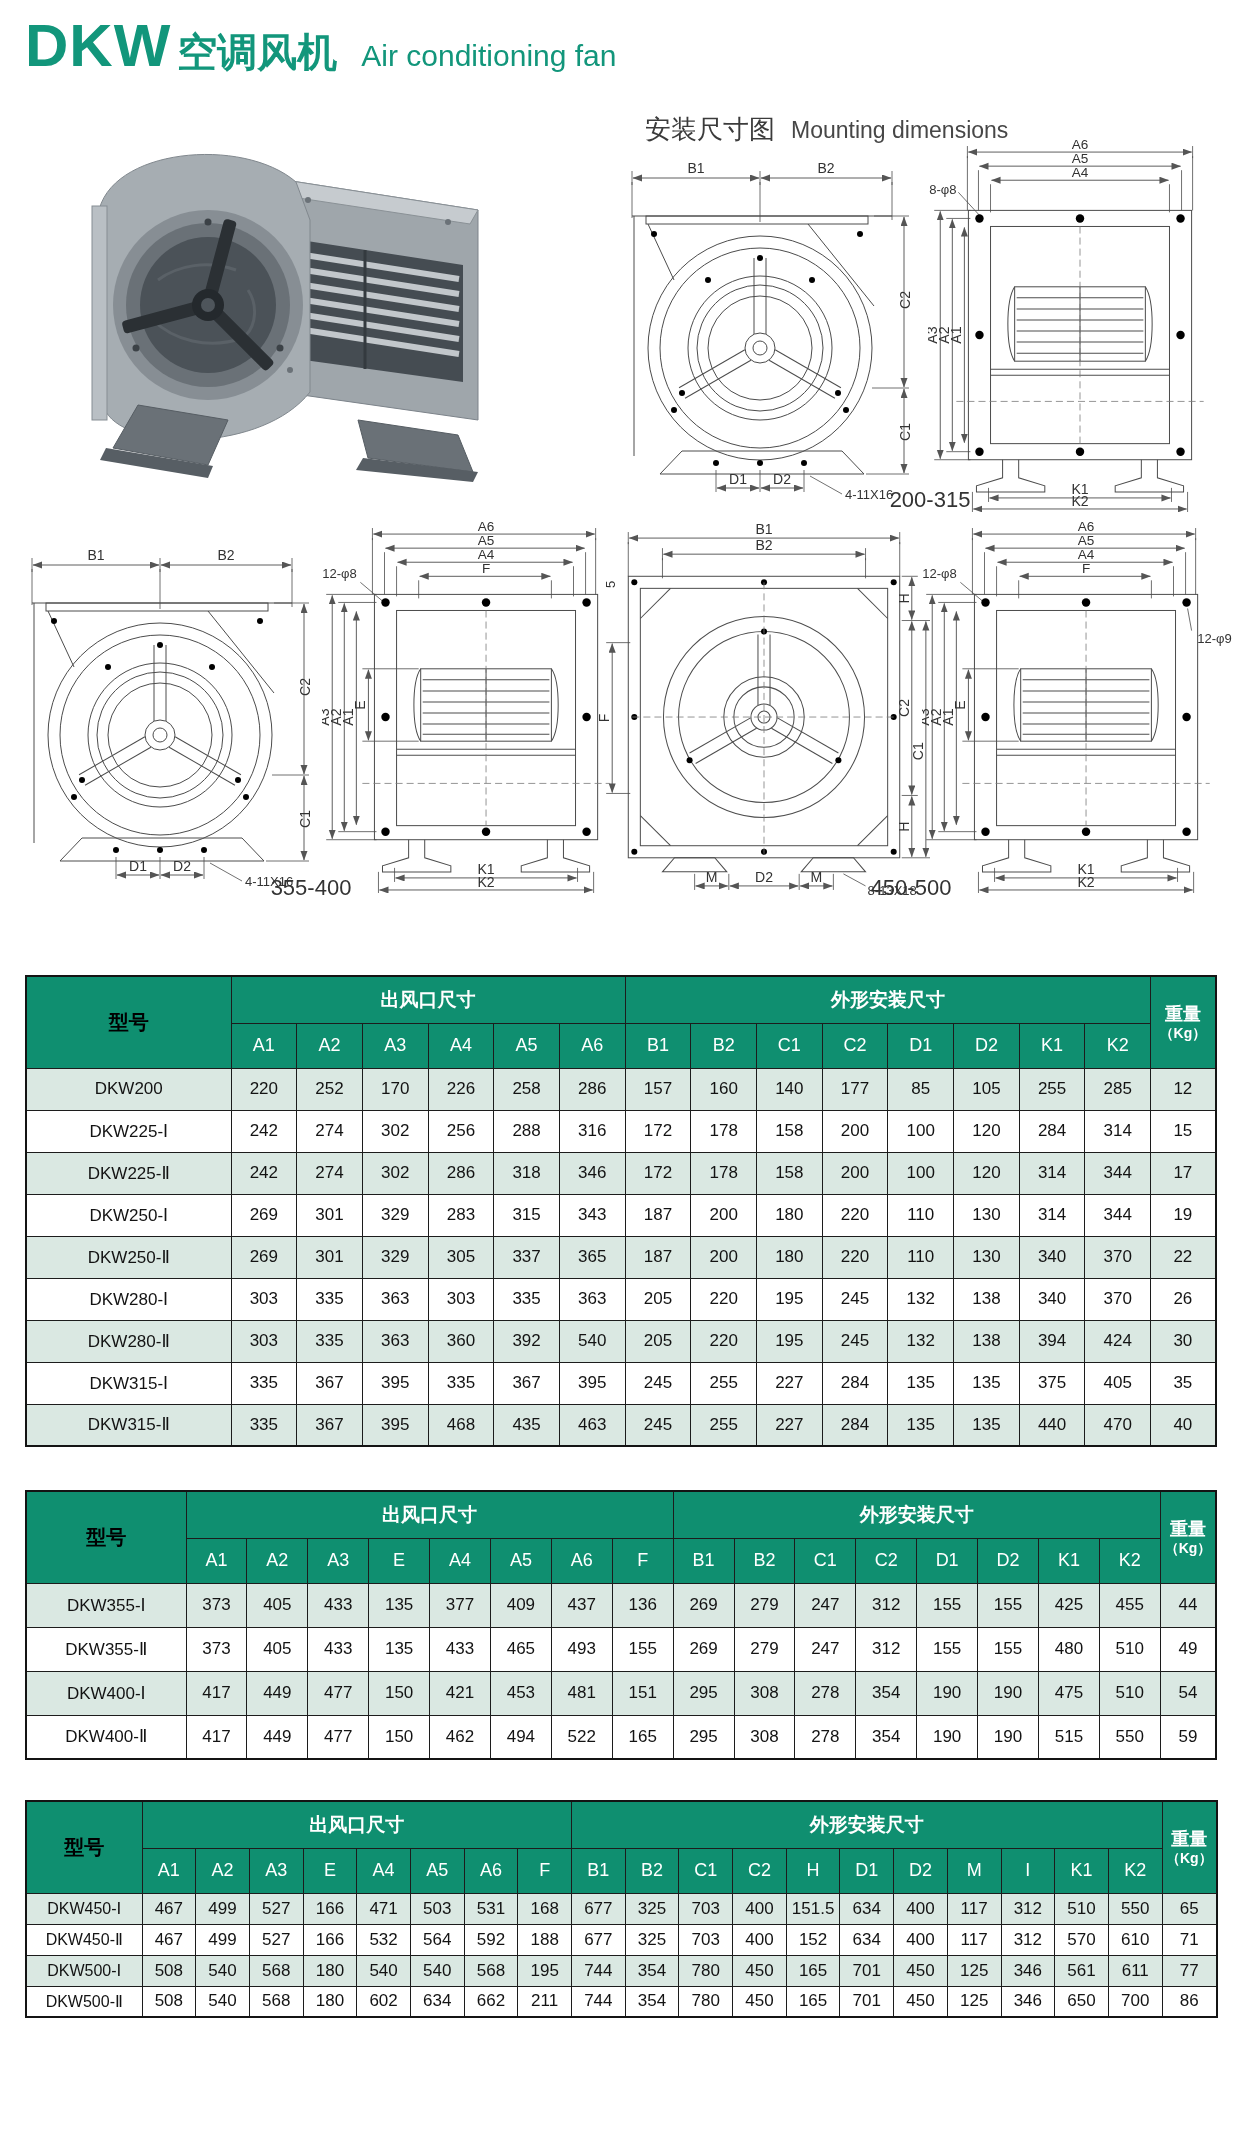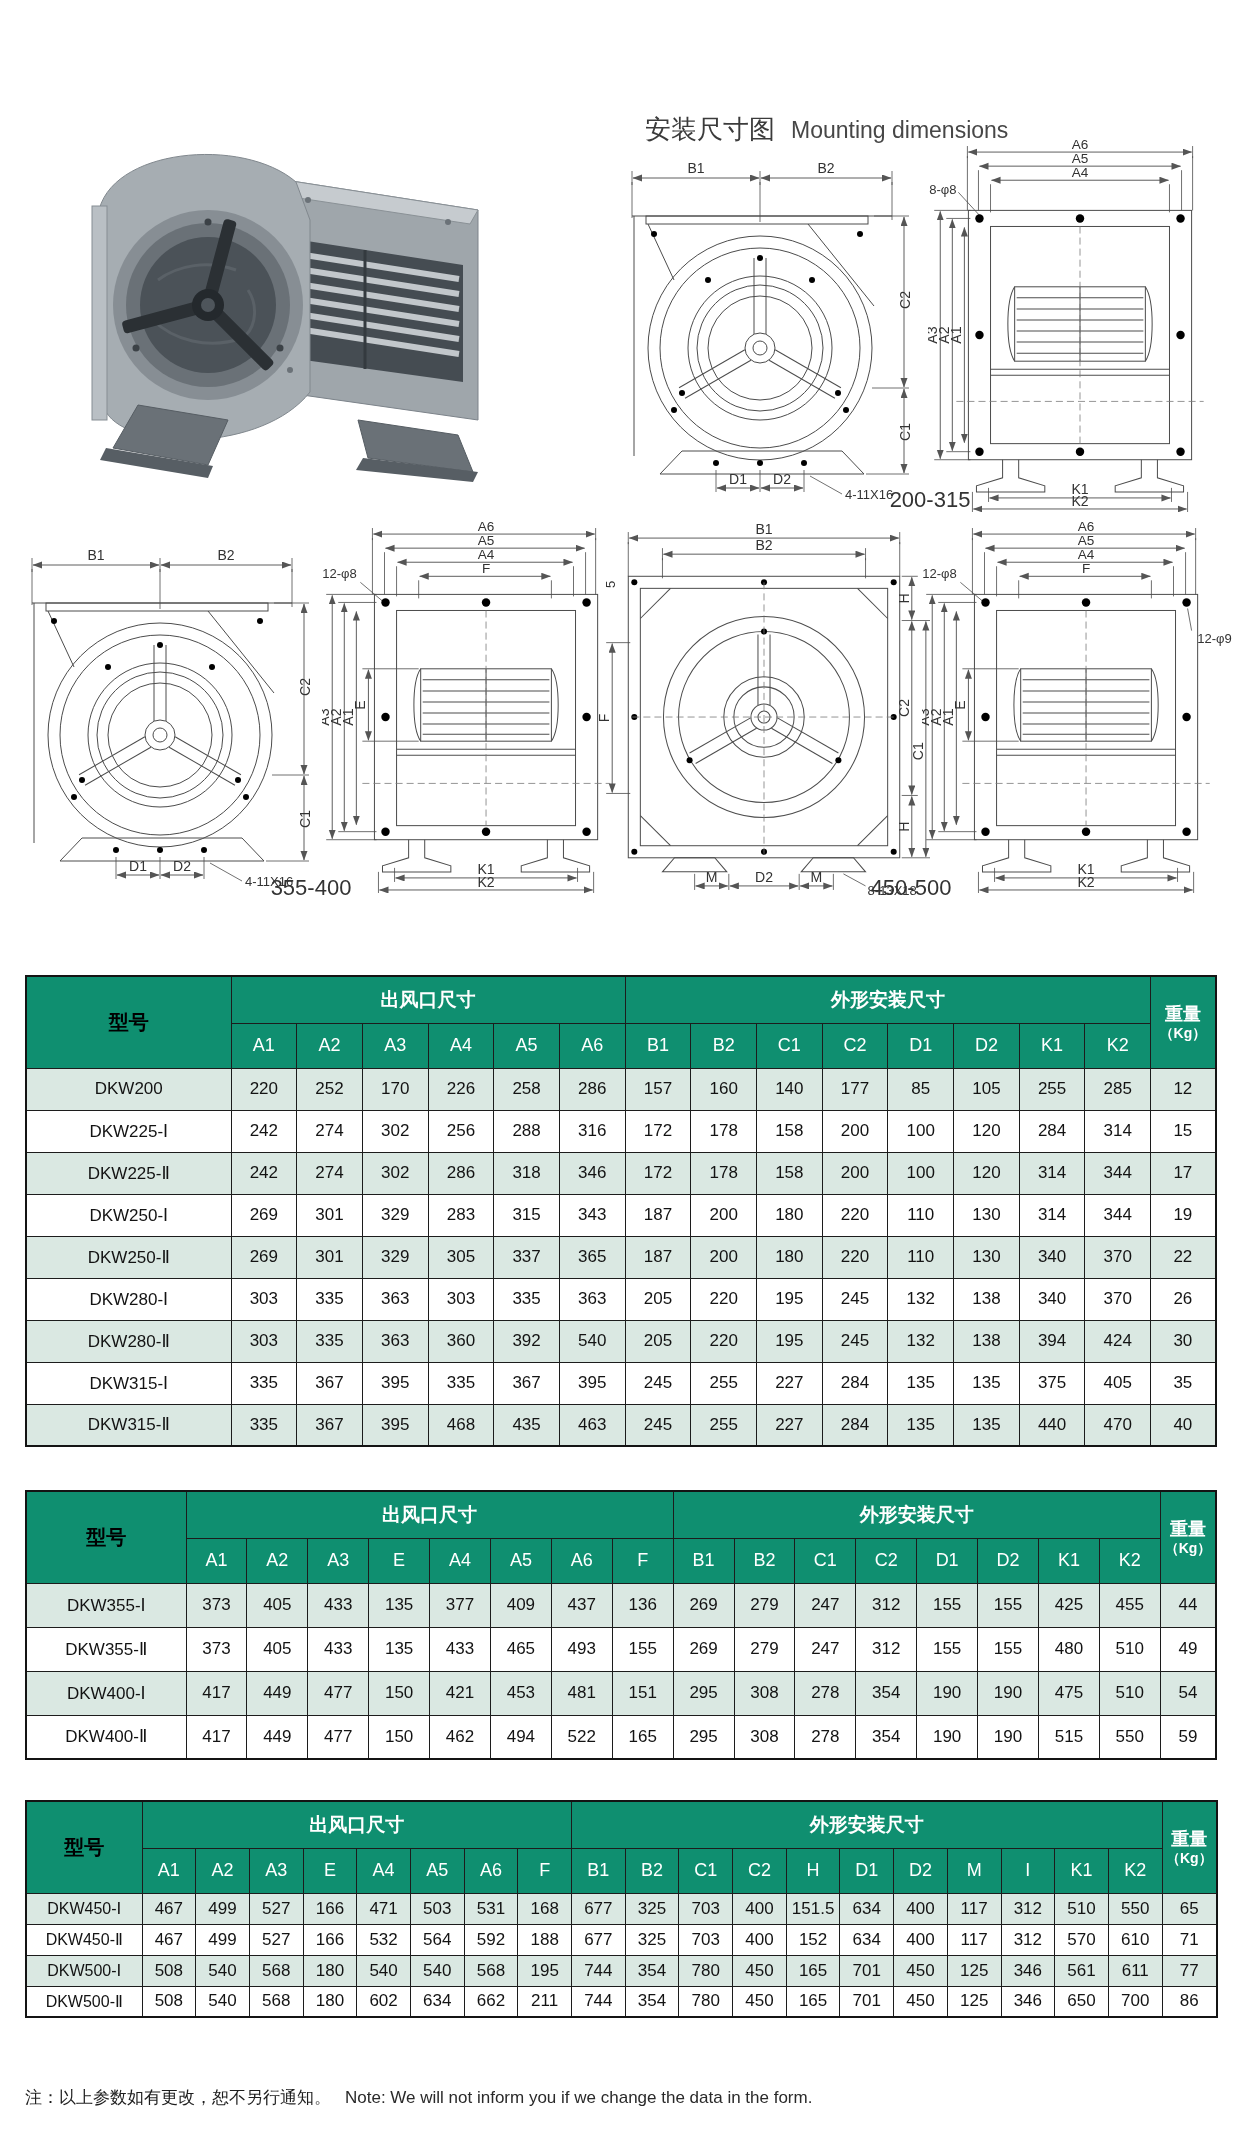--- a/index.html
+++ b/index.html
@@ -310,20 +310,25 @@
       <line class="dl" x1="97" y1="362" x2="129" y2="362"></line>
         <line class="dl" x1="131" y1="362" x2="199" y2="362"></line>
         <line class="dl" x1="201" y1="362" x2="233" y2="362"></line>
       <line class="thin" x1="244" y1="350" x2="266" y2="362"></line>
     </g>
   </defs>
 </svg>
 
 <div class="page">
 
+  <div id="brand">
+    <span class="brand-model">DKW</span>
+    <span class="brand-cn">空调风机</span>
+    <span class="brand-en">Air conditioning fan</span>
+  </div>
 
   <div id="sec1" class="sec-head">
     <span class="sec-cn">安装尺寸图</span><span class="sec-en">Mounting dimensions</span>
   </div>
 
   <svg class="dwg" style="left:58px;top:120px" width="430" height="368" viewBox="0 0 430 368">
     <polygon points="195,55 420,90 420,300 195,268" fill="#9fa6ab" stroke="#7c838a" stroke-width="1"></polygon>
     <polygon points="195,55 420,90 412,104 188,70" fill="#c6cbcf" stroke="#8a9196" stroke-width="1"></polygon>
     <polygon points="210,115 405,145 405,262 210,235" fill="#454c52"></polygon>
     <g stroke="#c2c7cb" stroke-width="6">
@@ -941,17 +946,14 @@
           <td class="td-val">450</td>
           <td class="td-val">125</td>
           <td class="td-val">346</td>
           <td class="td-val">650</td>
           <td class="td-val">700</td>
           <td class="td-weight">86</td>
         </tr>
       </tbody>
     </table>
 
-  <div id="footnote">
-    <span class="fn-cn">注：以上参数如有更改，恕不另行通知。</span><span class="fn-en">Note: We will not inform you if we change the data in the form.</span>
-  </div>
 
 </div>
 
 </body></html>

